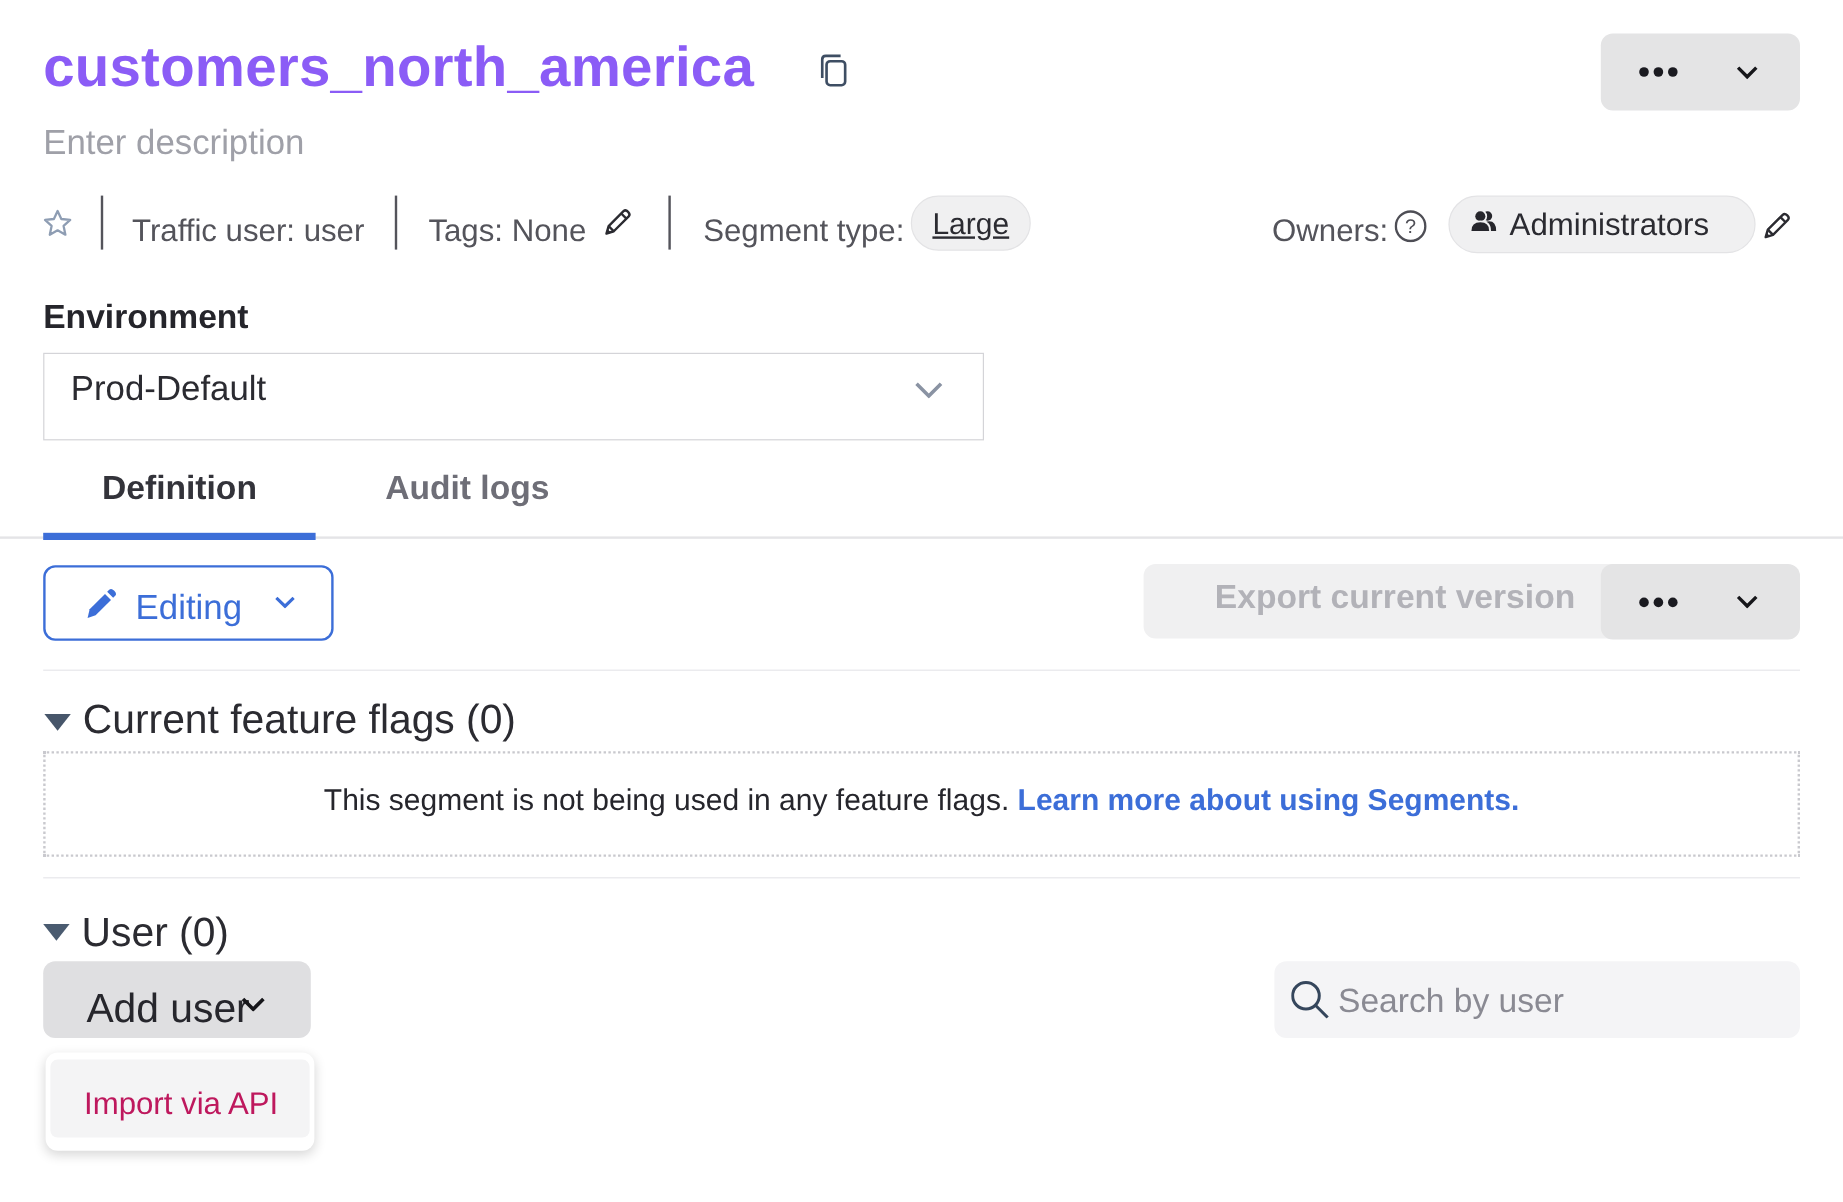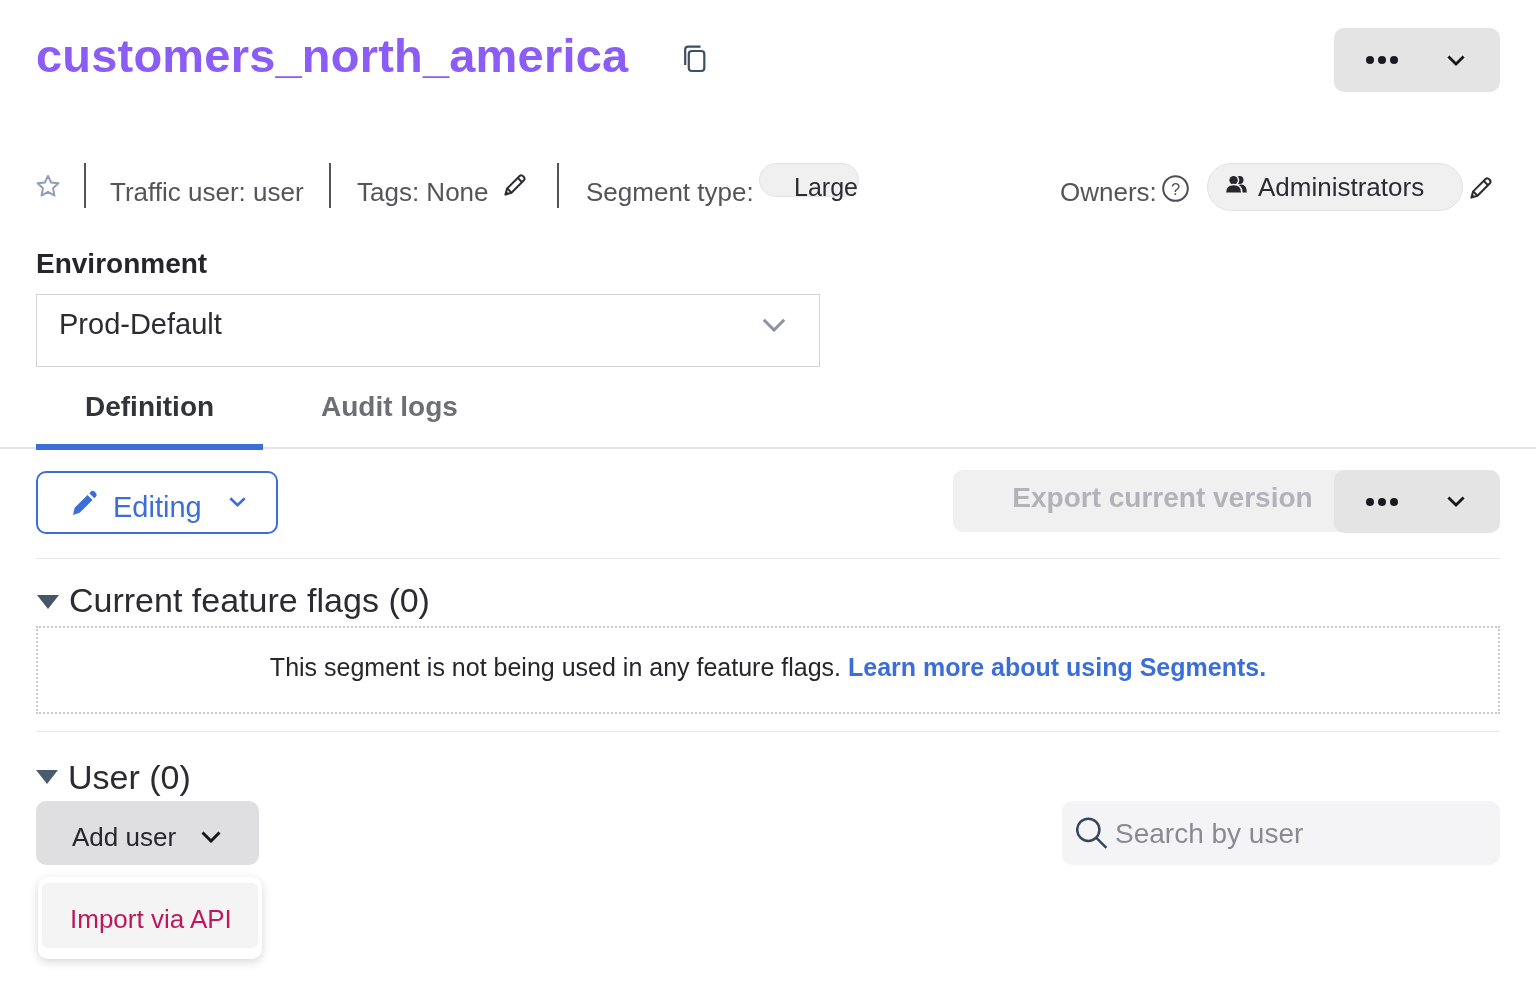--- a/index.html
+++ b/index.html
@@ -54,21 +54,21 @@
   .dotted { position:absolute; left:36px; top:626px; width:1464px; height:88px;
     border:2px dotted #c9c9ce; }
   .dotted .txt { position:absolute; width:100%; top:25px; text-align:center;
     font-size:25px; line-height:1.15; color:#26262c; }
   .dotted .txt b { color:#3c6ed8; }
   .hr2 { position:absolute; left:36px; top:731px; width:1464px; height:1px; background:#e7e7ea; }
 
   
   .adduser { position:absolute; left:36px; top:801px; width:223px; height:64px;
     background:#dfdfe1; border-radius:10px; }
-  .adduser .lbl { position:absolute; left:36px; top:23px; font-size:26px; line-height:1; color:#26262c; }
+  .adduser .lbl { position:absolute; left:36px; top:23px; font-size:34px; line-height:1; color:#26262c; }
   .dropdown { position:absolute; left:38px; top:877px; width:224px; height:82px;
     background:#fff; border-radius:10px; box-shadow:0 3px 10px rgba(0,0,0,0.16); }
   .dd-item { position:absolute; left:4px; top:6px; width:216px; height:65px;
     background:#f4f4f5; border-radius:6px; }
   .dd-item span { position:absolute; left:28px; top:23px; font-size:26px; line-height:1; color:#be185d; }
   .search { position:absolute; left:1062px; top:801px; width:438px; height:64px;
     background:#f4f4f6; border-radius:10px; }
   .search span { position:absolute; left:53px; top:19px; font-size:28px; line-height:1; color:#8a8a93; }
 </style>
 </head>
@@ -83,37 +83,38 @@
   <div class="menu-btn" style="left:1334px; top:28px; width:166px; height:64px;">
     <div class="dots">
         <i></i>
         <i></i>
         <i></i>
       </div>
     <svg class="abs" style="left:113px; top:27px;" width="18" height="11" viewBox="0 0 18 11" fill="none" stroke="#16161a" stroke-width="2.8">
       <path d="M1.4 1.4 L9 9 L16.6 1.4"></path>
     </svg>
   </div>
+  <div class="desc">Enter description</div>
 
   <svg class="abs" style="left:36px; top:174px;" width="24" height="24" viewBox="0 0 24 24" fill="none" stroke="#8e9db3" stroke-width="1.9">
     <path d="M12 1.8 L15.1 8.5 L22.5 9.3 L17 14.3 L18.5 21.6 L12 17.9 L5.5 21.6 L7 14.3 L1.5 9.3 L8.9 8.5 Z" stroke-linejoin="round"></path>
   </svg>
   <div class="sep" style="left:84px;"></div>
   <div class="mtx" style="left:110px;">Traffic user: user</div>
   <div class="sep" style="left:329px;"></div>
   <div class="mtx" style="left:357px;">Tags: None</div>
   <svg class="abs" style="left:501px; top:170px;" width="29" height="29" viewBox="0 0 29 29" fill="none" stroke="#2b2b31" stroke-width="2">
     <path d="M4.4 24.6 L6.2 18.4 L18.6 6 Q20.3 4.4 22.4 6.5 Q24.5 8.6 22.9 10.3 L10.5 22.7 L4.4 24.6 Z" stroke-linejoin="round"></path>
     <path d="M16.7 7.9 L21 12.2"></path>
     <path d="M6.2 18.4 L10.5 22.7"></path>
     <path d="M4.6 24.4 L5.3 21.7 L7.2 23.6 Z" fill="#2b2b31" stroke-width="1"></path>
   </svg>
   <div class="sep" style="left:557px;"></div>
   <div class="mtx" style="left:586px;">Segment type:</div>
-  <div class="pill" style="left:759px; top:163px; width:100px; height:34px; line-height:46px; text-align:right;">Large</div>
+  <div class="pill" style="left:759px; top:163px; width:100px; height:46px; line-height:46px; text-align:center;text-decoration:underline;">Large</div>
   <div class="mtx" style="left:1060px;">Owners:</div>
   <svg class="abs" style="left:1162px; top:175px;" width="27" height="27" viewBox="0 0 27 27" fill="none" stroke="#4e4e55" stroke-width="2">
     <circle cx="13.5" cy="13.5" r="12.3"></circle>
     <text x="13.5" y="19.5" font-size="16.5" fill="#4e4e55" stroke="none" text-anchor="middle" font-family="Liberation Sans">?</text>
   </svg>
   <div class="pill" style="left:1207px; top:163px; width:256px; height:48px;">
     <svg class="abs" style="left:17px; top:11px;" width="24" height="19" viewBox="0 0 24 19" fill="#26262c">
       <circle cx="14.6" cy="5" r="3.9"></circle>
       <path d="M15.3 17.4 Q15.8 11.5 13 10.2 Q14.2 9.4 16 9.4 Q21.8 9.4 21.8 17.4 Z"></path>
       <circle cx="8.6" cy="5.2" r="4.2" fill="none" stroke="#f0f0f1" stroke-width="3"></circle>

